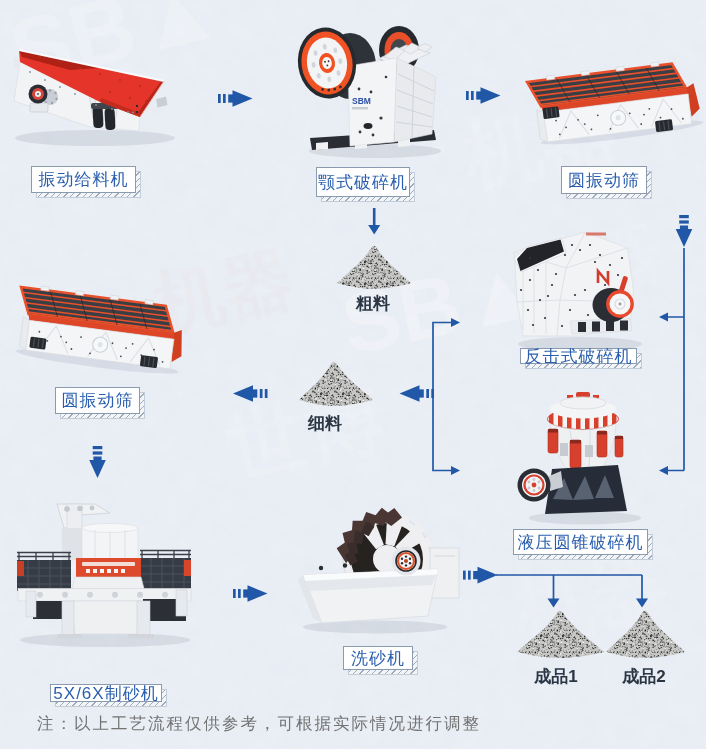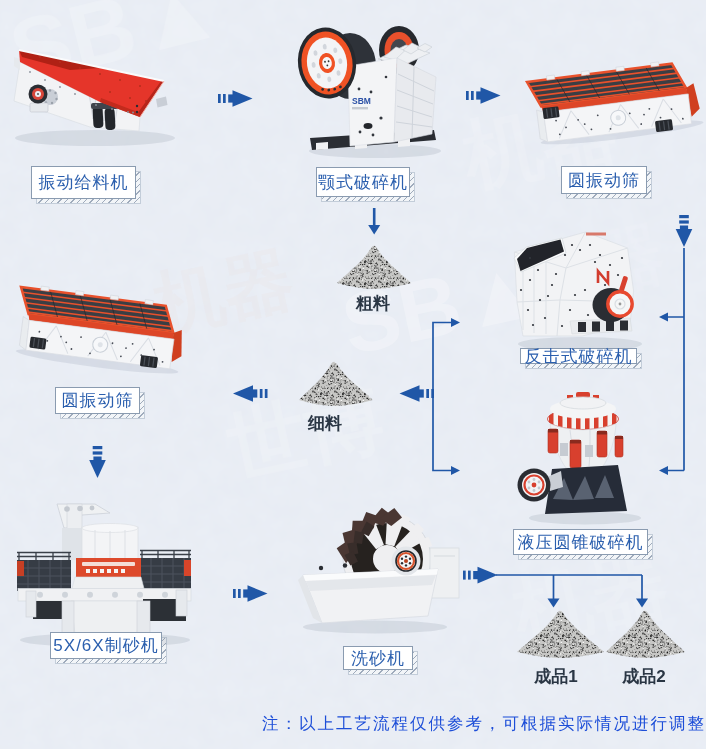--- a/index.html
+++ b/index.html
@@ -4,21 +4,21 @@
 html,body{margin:0;padding:0}
 #page{position:relative;z-index:0;width:706px;height:749px;overflow:hidden;
   background:#ebeff6;font-family:"Liberation Sans",sans-serif}
 .lbl{position:absolute;background:#fff;border:1px solid #8a9bb0;color:#2b5fae;
   font-size:17px;display:flex;align-items:center;justify-content:center;
   box-sizing:border-box;letter-spacing:1px;white-space:nowrap}
 .lbl::before{content:'';position:absolute;left:4px;top:4px;width:100%;height:100%;
   background:repeating-linear-gradient(135deg,#9fabbc 0 1px,#f2f5f8 1px 4.5px);
   border:1px solid #c3cdd9;z-index:-1}
 .txt{position:absolute;color:#2a3644;font-weight:bold;font-size:17px;text-align:center;white-space:nowrap}
-.note{position:absolute;left:37px;right:0;top:713px;text-align:right;color:#1d4ed8;font-size:16.5px;letter-spacing:2px}
+.note{position:absolute;left:37px;right:0;top:713px;text-align:left;color:#737373;font-size:16.5px;letter-spacing:2px}
 svg{position:absolute;overflow:visible}
 </style></head>
 <body>
 <div id="page">
 
 <svg id="bgw" width="706" height="749" viewBox="0 0 706 749" style="left:0;top:0;z-index:-2">
  <defs>
   <filter id="mottle" x="0" y="0" width="100%" height="100%">
     <feTurbulence type="fractalNoise" baseFrequency="0.05" numOctaves="3" seed="11" result="n"></feTurbulence>
     <feColorMatrix in="n" type="matrix" values="0 0 0 0 0.58  0 0 0 0 0.63  0 0 0 0 0.71  0 0 0 0.12 0"></feColorMatrix>
@@ -754,26 +754,26 @@
   <circle cx="406" cy="556.6" r="1.2"></circle>
         <circle cx="410" cy="558.8" r="1.2"></circle>
         <circle cx="410" cy="563.2" r="1.2"></circle>
   <circle cx="406" cy="565.4" r="1.2"></circle>
         <circle cx="402" cy="563.2" r="1.2"></circle>
         <circle cx="402" cy="558.8" r="1.2"></circle>
  </g>
  <circle cx="406" cy="561" r="2" fill="#b8431f"></circle>
 </svg>
 
-<div class="lbl" style="left:31px;top:166px;width:105px;height:33px">振动给料机</div>
+<div class="lbl" style="left:31px;top:166px;width:105px;height:27px">振动给料机</div>
 <div class="lbl" style="left:316px;top:167px;width:94px;height:30px">颚式破碎机</div>
 <div class="lbl" style="left:561px;top:166px;width:86px;height:28px">圆振动筛</div>
 <div class="lbl" style="left:520px;top:348px;width:117px;height:16px">反击式破碎机</div>
 <div class="lbl" style="left:55px;top:387px;width:85px;height:27px">圆振动筛</div>
-<div class="lbl" style="left:50px;top:632px;width:112px;height:27px">5X/6X制砂机</div>
+<div class="lbl" style="left:50px;top:684px;width:112px;height:18px">5X/6X制砂机</div>
 <div class="lbl" style="left:343px;top:646px;width:70px;height:24px">洗砂机</div>
 <div class="lbl" style="left:513px;top:529px;width:135px;height:26px">液压圆锥破碎机</div>
 
 <div class="txt" style="left:340px;top:292px;width:66px">粗料</div>
 <div class="txt" style="left:292px;top:412px;width:66px">细料</div>
 <div class="txt" style="left:518px;top:665px;width:76px">成品1</div>
 <div class="txt" style="left:606px;top:665px;width:76px">成品2</div>
 <div class="note">注：以上工艺流程仅供参考，可根据实际情况进行调整</div>
 
 </div>

